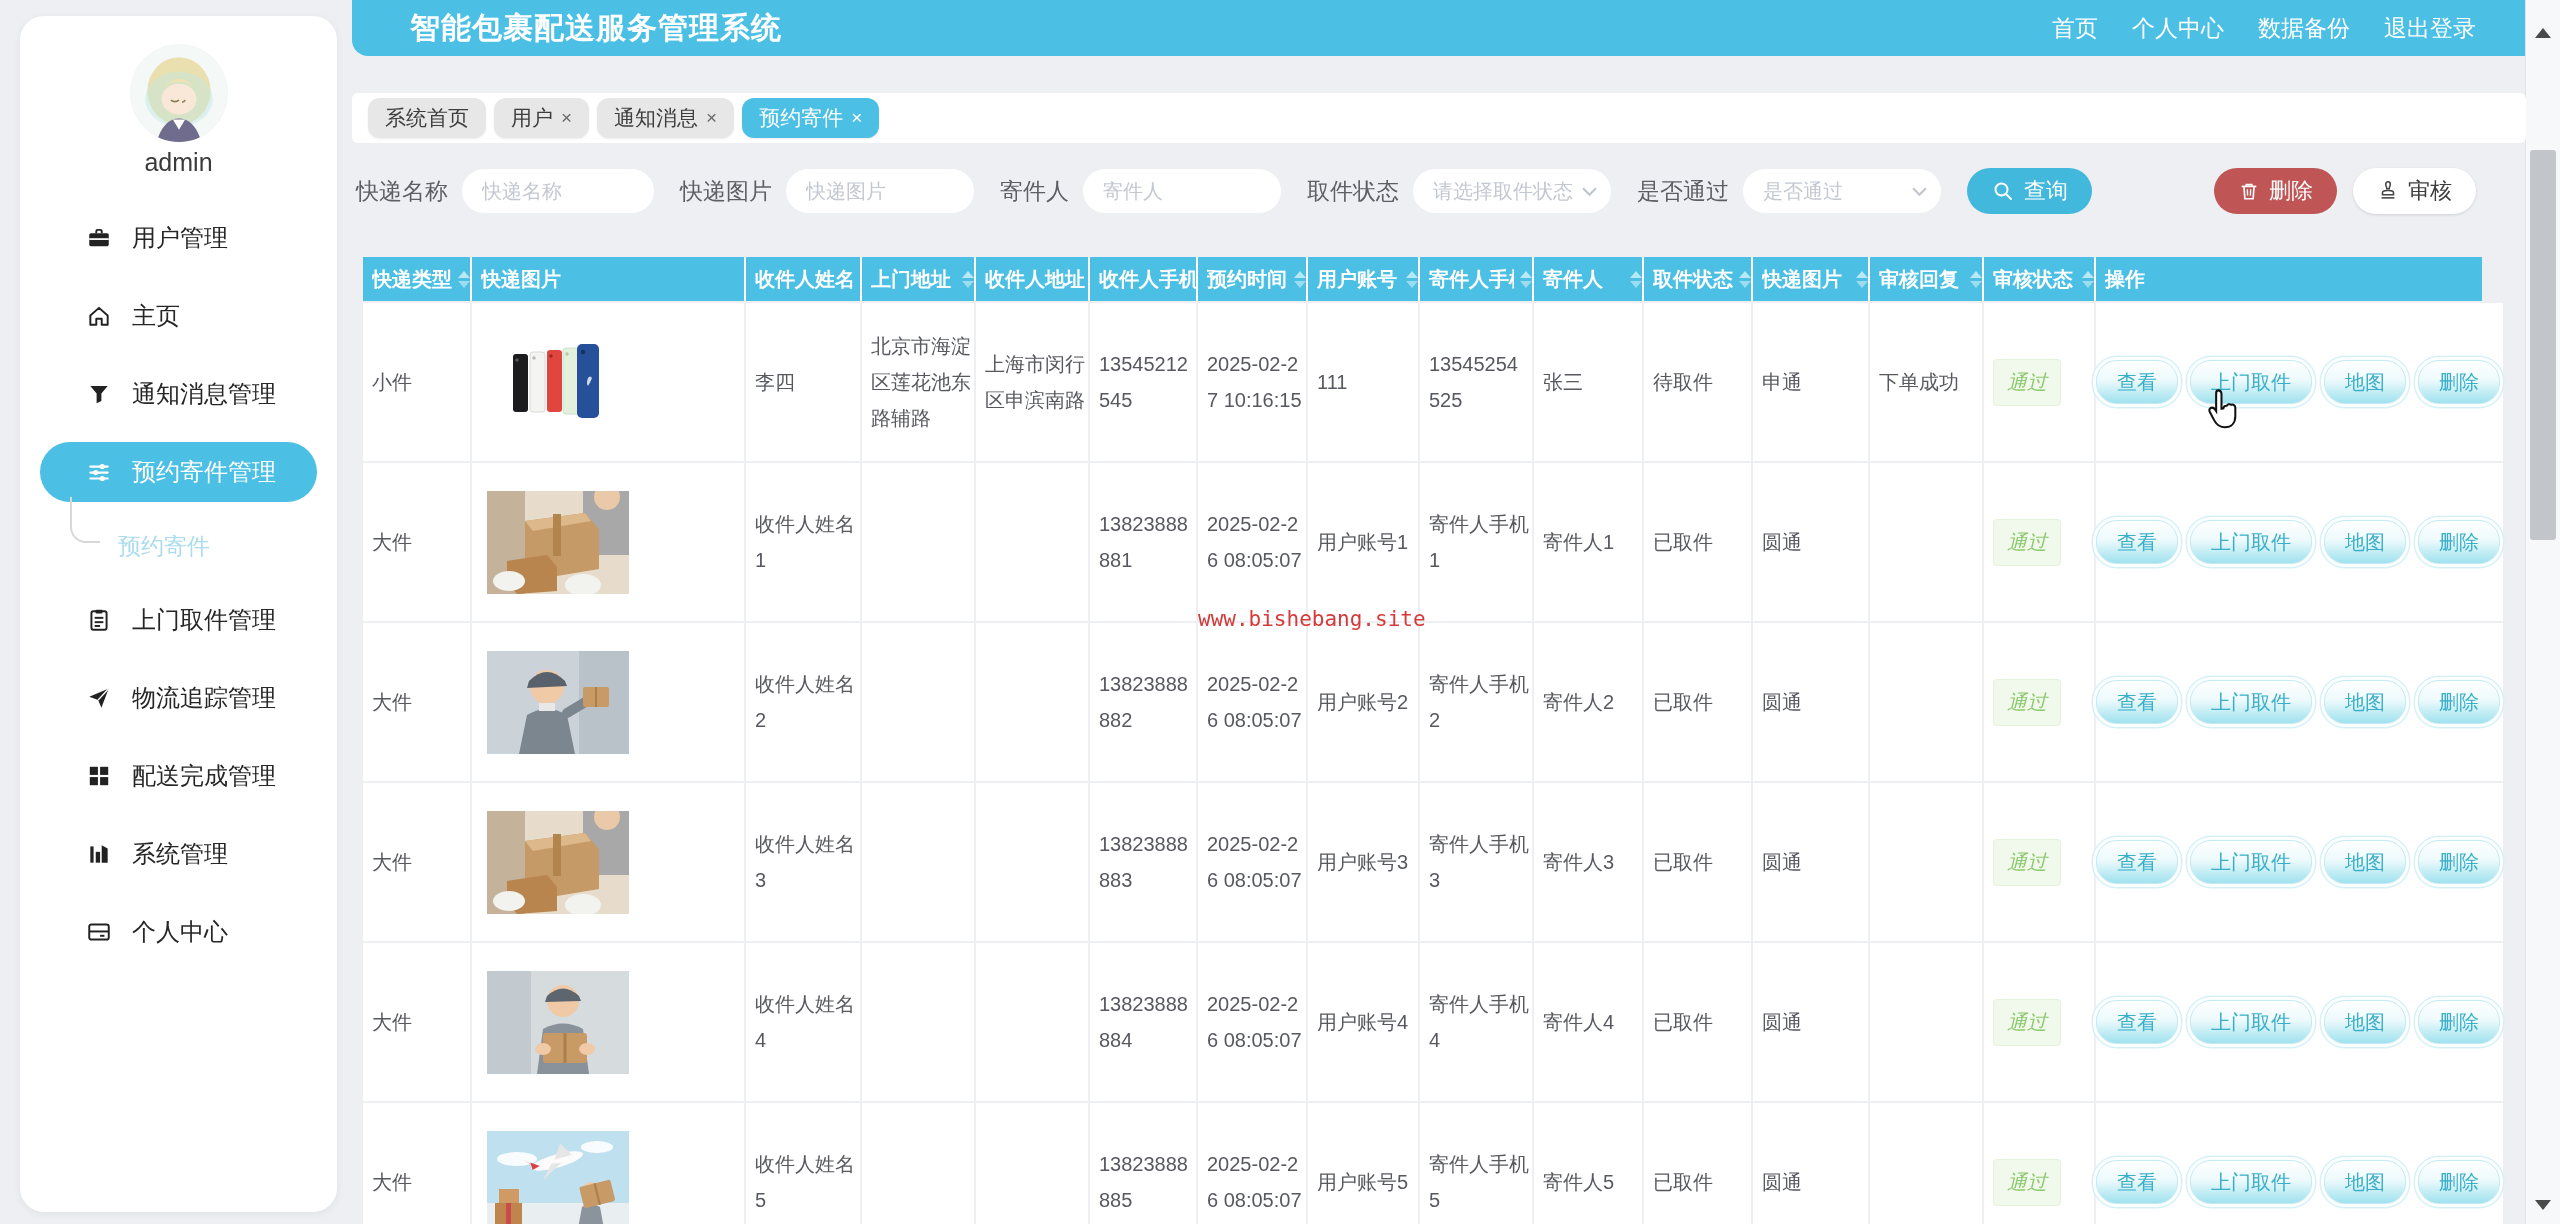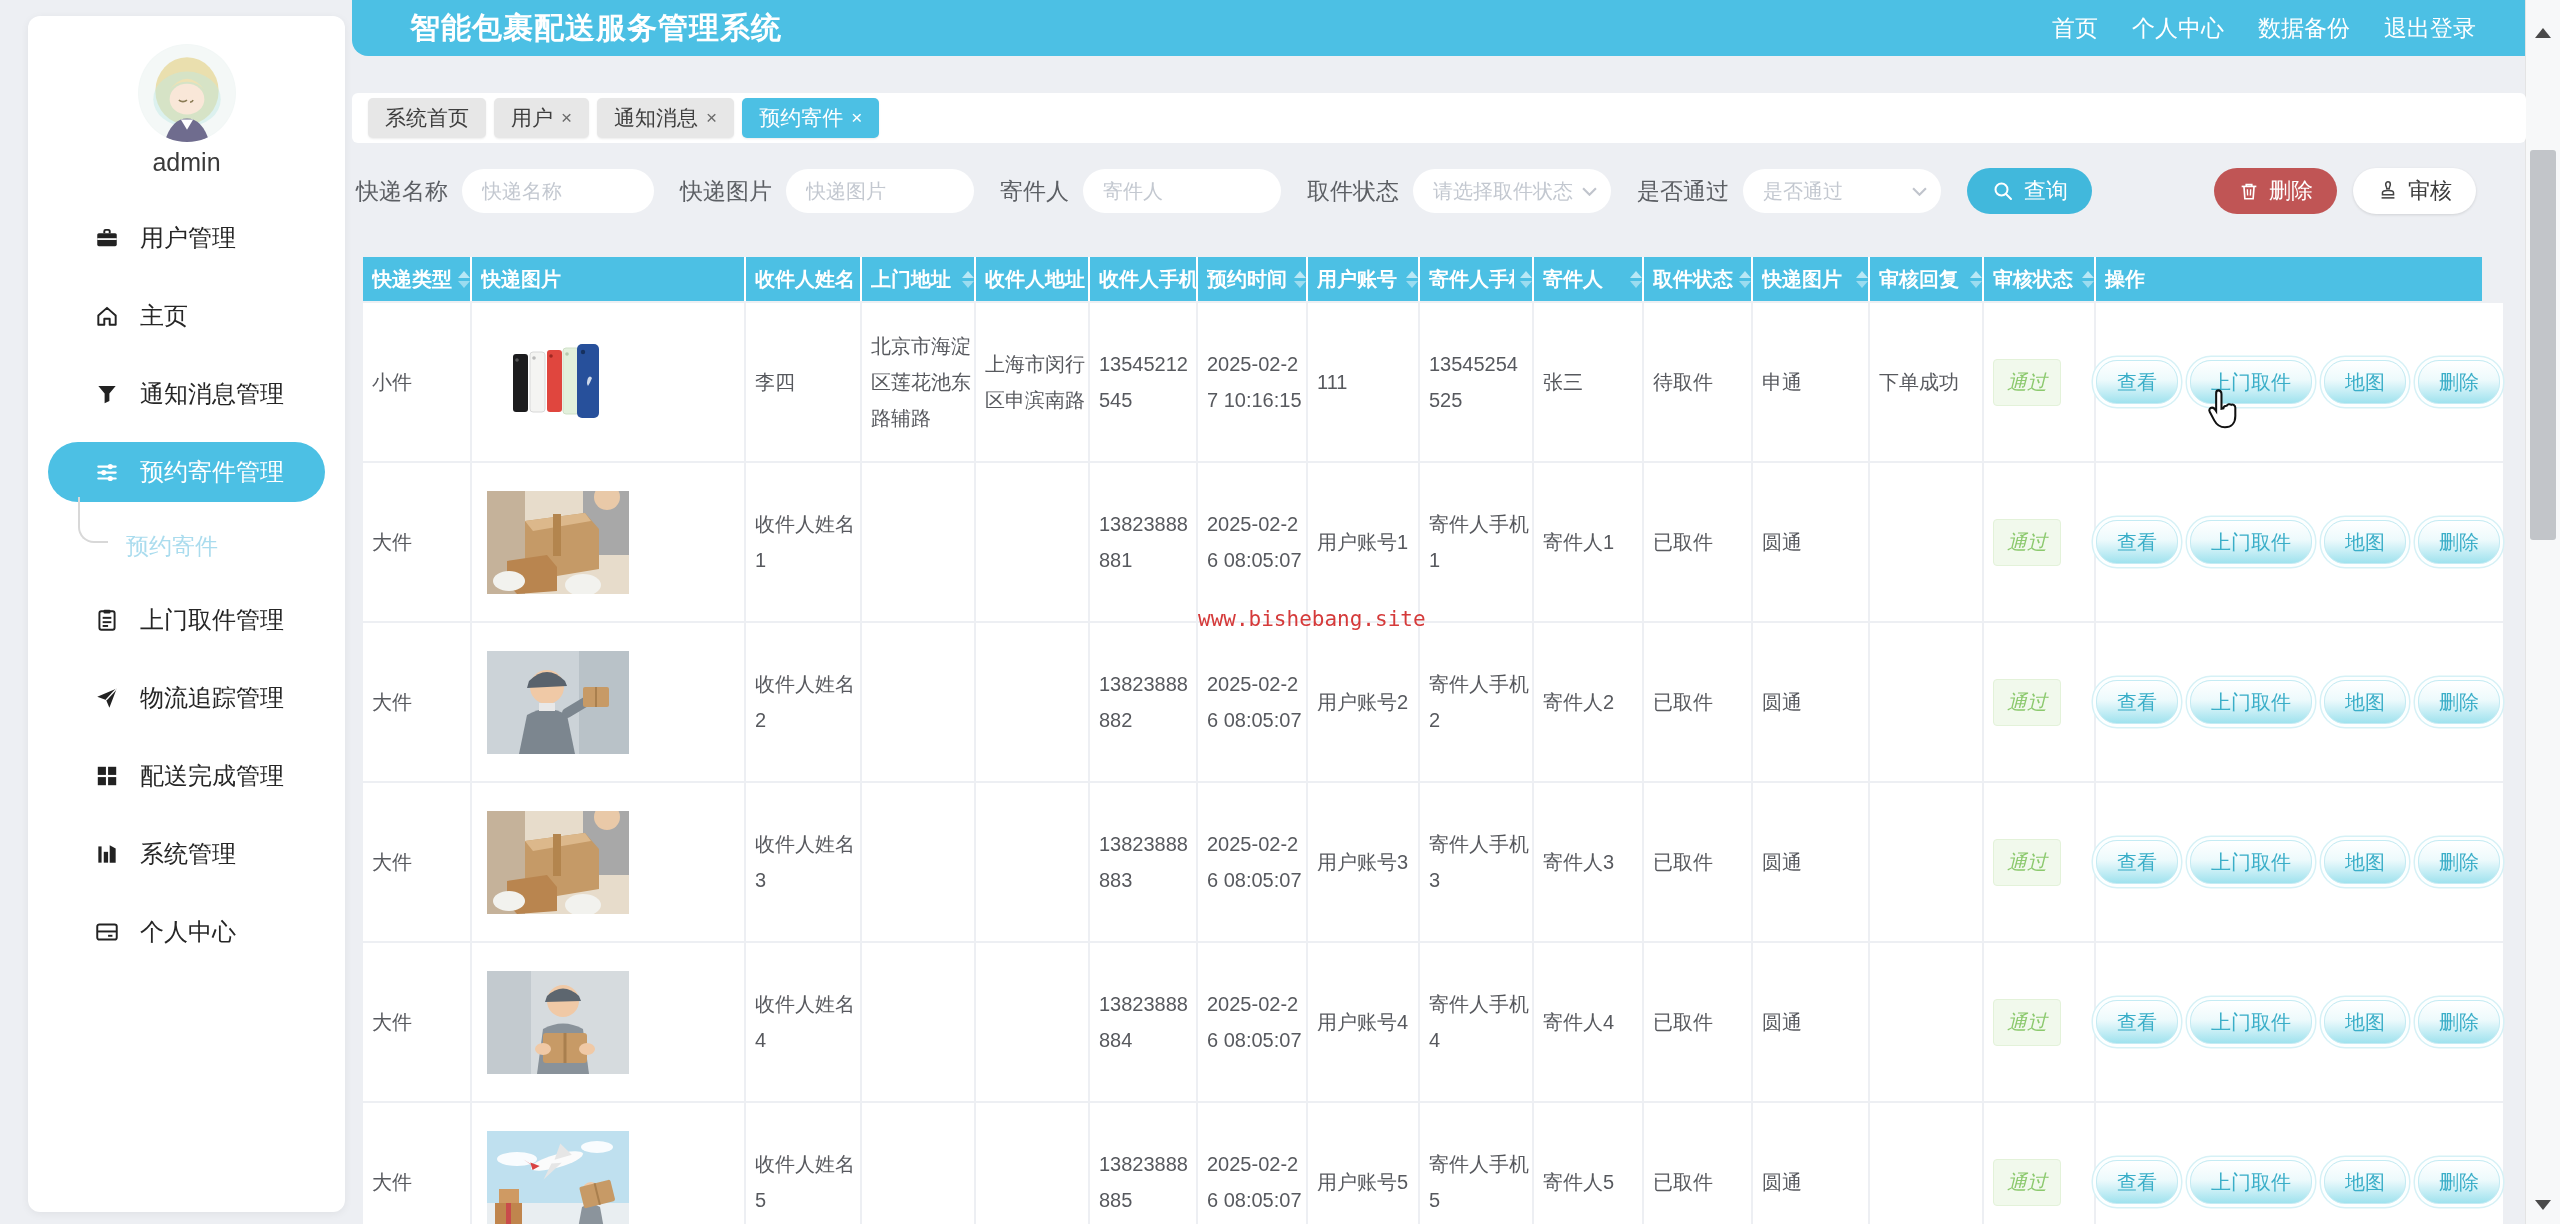--- a/index.html
+++ b/index.html
@@ -13,36 +13,36 @@
   .toplinks{margin-left:auto;margin-right:50px;display:flex;gap:34px;}
   .toplinks span{color:#fff;font-size:23px;cursor:pointer;white-space:nowrap;}
 
   
   .scrollbar{position:absolute;right:0;top:0;width:34px;height:1224px;background:#f7f8f9;border-left:1px solid #e4e4e4;}
   .sb-up{position:absolute;top:28px;left:9px;width:0;height:0;border-left:8px solid transparent;border-right:8px solid transparent;border-bottom:10px solid #4a4a4a;}
   .sb-dn{position:absolute;bottom:14px;left:9px;width:0;height:0;border-left:8px solid transparent;border-right:8px solid transparent;border-top:10px solid #4a4a4a;}
   .sb-thumb{position:absolute;top:150px;left:4px;width:26px;height:390px;background:#c2c5c9;border-radius:3px;}
 
   
-  .sidebar{position:absolute;left:28px;top:16px;width:317px;height:1196px;background:#fff;
-           border-radius:12px;box-shadow:0 2px 8px rgba(0,0,0,.06);}
+  .sidebar{position:absolute;left:20px;top:16px;width:317px;height:1196px;background:#fff;
+           border-radius:24px;box-shadow:0 2px 8px rgba(0,0,0,.06);}
   .avatar{width:98px;height:98px;margin:28px auto 6px auto;border-radius:50%;overflow:hidden;background:#f2f7f6;}
   .username{text-align:center;font-size:25px;color:#3a3a3a;margin-bottom:22px;}
   .nav{display:flex;flex-direction:column;}
   .nav-item{height:78px;display:flex;align-items:center;gap:20px;padding-left:66px;font-size:24px;color:#262626;cursor:pointer;}
   .nav-item .ic{width:26px;height:26px;display:flex;align-items:center;justify-content:center;}
   .nav-item.active{height:60px;margin:9px 20px;padding-left:46px;background:#4cc0e4;border-radius:32px;color:#fff;}
   .sub-item{height:70px;display:flex;align-items:center;padding-left:98px;font-size:23px;color:#aadcee;cursor:pointer;position:relative;}
   .sub-item::before{content:"";position:absolute;left:50px;top:-14px;width:28px;height:44px;
                     border-left:2px solid #d8d8d8;border-bottom:2px solid #d8d8d8;border-bottom-left-radius:16px;}
 
   
   .tabsbar{position:absolute;left:352px;top:93px;width:2174px;height:50px;background:#fff;border-radius:6px;
            display:flex;align-items:center;padding-left:16px;box-sizing:border-box;gap:8px;}
-  .tab{height:40px;background:#e7e7e7;border-radius:5px;display:flex;align-items:center;gap:8px;
+  .tab{height:40px;background:#e7e7e7;border-radius:12px;display:flex;align-items:center;gap:8px;
        padding:0 17px;font-size:21px;color:#3e3e3e;cursor:pointer;box-shadow:0 1px 2px rgba(0,0,0,.08);}
   .tab .x{font-size:19px;color:#6b6b6b;}
   .tab.active{background:#4cc0e4;color:#fff;}
   .tab.active .x{color:#fff;}
 
   
   .filterbar{position:absolute;left:352px;top:161px;width:2174px;height:60px;display:flex;align-items:center;
              box-sizing:border-box;padding:0 50px 0 4px;}
   .f-label{font-size:23px;color:#5c5f64;margin-right:14px;white-space:nowrap;}
   .f-input{height:44px;border:none;outline:none;border-radius:22px;background:#fff;padding:0 20px;

